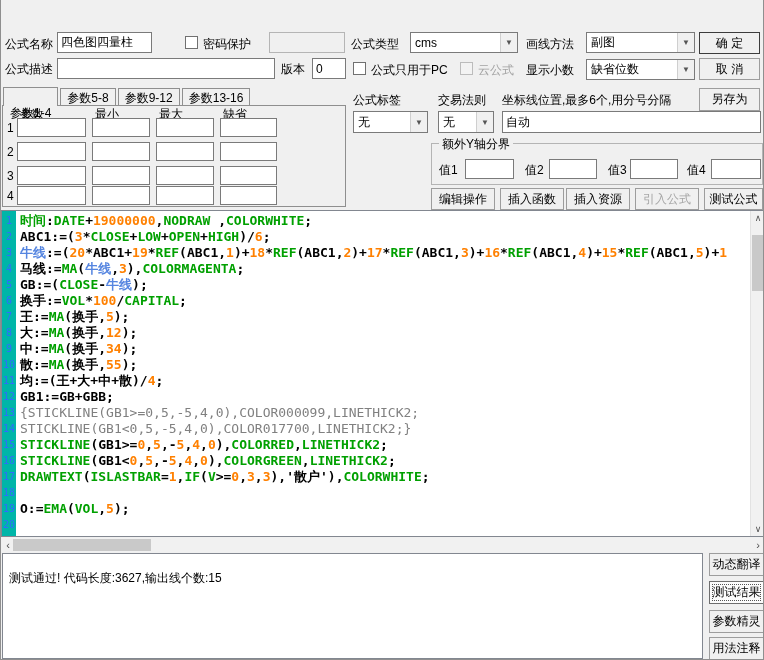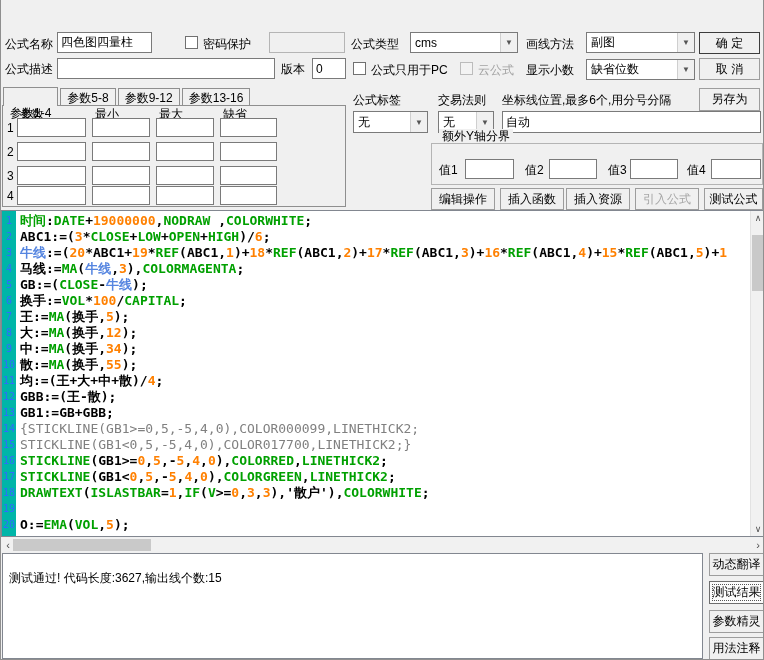--- a/index.html
+++ b/index.html
@@ -25,21 +25,21 @@
   .combo .arw{width:17px;background:#f0f0f0;border-left:1px solid #cfcfcf;display:flex;align-items:center;justify-content:center;font-size:8px;color:#555;}
   .btn{position:absolute;background:#f0f0f0;border:1px solid #9d9d9d;font-size:12px;display:flex;align-items:center;justify-content:center;font-family:inherit;white-space:nowrap;}
   .btn.default{border-color:#3c3c3c;}
   .btn.disabled{color:#a6a6a6;}
   .btn.active{background:#fcfcfc;border-color:#6e6e6e;outline:1px dotted #555;outline-offset:-4px;}
   .tabs{position:absolute;left:2px;top:87px;height:18px;display:flex;align-items:flex-end;z-index:2;}
   .tab{height:17px;border:1px solid #8f8f8f;border-bottom:none;background:#f0f0f0;padding:1px 6px 0;margin-right:2px;font-size:12px;}
   .tab.active{height:19px;margin-bottom:-1px;position:relative;z-index:3;padding-top:17px;}
   .panel{position:absolute;left:1px;top:105px;width:344px;height:102px;border:1px solid #8f8f8f;background:#f0f0f0;z-index:1;}
   .fs{position:absolute;left:430px;top:143px;width:332px;height:42px;border:1px solid #b4b4b4;}
-  .fs-legend{position:absolute;left:438px;top:129px;background:#f0f0f0;padding:0 3px;z-index:2;}
+  .fs-legend{position:absolute;left:438px;top:137px;background:#f0f0f0;padding:0 3px;z-index:2;}
   .editor{position:absolute;left:0;top:210px;width:764px;height:327px;background:#fff;border:1px solid #828790;}
   .gutter{position:absolute;left:0;top:0;width:14px;height:100%;background:var(--gutter);padding-top:2px;}
   .lnum{height:16px;line-height:16px;font-size:10px;color:var(--lnum);text-align:center;font-family:"DejaVu Sans Mono",monospace;}
   .codearea{position:absolute;left:14px;top:0;right:15px;bottom:0;overflow:hidden;padding:2px 0 12px 4px;font-family:"DejaVu Sans Mono",monospace;font-size:13px;font-weight:bold;}
   .cline{height:16px;line-height:16px;white-space:pre;}
   .tk-g{color:var(--kw);} .tk-n{color:var(--num);} .tk-v{color:var(--varb);} .tk-c{color:var(--com);font-weight:normal;} .tk-b{color:#000;}
   .vscroll{position:absolute;right:0;top:0;width:14px;height:100%;background:#f1f1f1;border-left:1px solid #e2e2e2;}
   .sarw{height:14px;width:14px;display:flex;align-items:center;justify-content:center;font-size:9px;color:#505050;}
   .sarw.down{position:absolute;bottom:0;}
   .vthumb{position:absolute;left:1px;top:24px;width:12px;height:56px;background:#c9c9c9;}
@@ -183,21 +183,20 @@
         <div class="cline"><span class="tk-b">ABC1:=(</span><span class="tk-n">3</span><span class="tk-b">*</span><span class="tk-g">CLOSE</span><span class="tk-b">+</span><span class="tk-g">LOW</span><span class="tk-b">+</span><span class="tk-g">OPEN</span><span class="tk-b">+</span><span class="tk-g">HIGH</span><span class="tk-b">)/</span><span class="tk-n">6</span><span class="tk-b">;</span></div>
         <div class="cline"><span class="tk-v">牛线</span><span class="tk-b">:=(</span><span class="tk-n">20</span><span class="tk-b">*ABC1+</span><span class="tk-n">19</span><span class="tk-b">*</span><span class="tk-g">REF</span><span class="tk-b">(ABC1,</span><span class="tk-n">1</span><span class="tk-b">)+</span><span class="tk-n">18</span><span class="tk-b">*</span><span class="tk-g">REF</span><span class="tk-b">(ABC1,</span><span class="tk-n">2</span><span class="tk-b">)+</span><span class="tk-n">17</span><span class="tk-b">*</span><span class="tk-g">REF</span><span class="tk-b">(ABC1,</span><span class="tk-n">3</span><span class="tk-b">)+</span><span class="tk-n">16</span><span class="tk-b">*</span><span class="tk-g">REF</span><span class="tk-b">(ABC1,</span><span class="tk-n">4</span><span class="tk-b">)+</span><span class="tk-n">15</span><span class="tk-b">*</span><span class="tk-g">REF</span><span class="tk-b">(ABC1,</span><span class="tk-n">5</span><span class="tk-b">)+</span><span class="tk-n">1</span></div>
         <div class="cline"><span class="tk-b">马线:=</span><span class="tk-g">MA</span><span class="tk-b">(</span><span class="tk-v">牛线</span><span class="tk-b">,</span><span class="tk-n">3</span><span class="tk-b">),</span><span class="tk-g">COLORMAGENTA</span><span class="tk-b">;</span></div>
         <div class="cline"><span class="tk-b">GB:=(</span><span class="tk-g">CLOSE</span><span class="tk-b">-</span><span class="tk-v">牛线</span><span class="tk-b">);</span></div>
         <div class="cline"><span class="tk-b">换手:=</span><span class="tk-g">VOL</span><span class="tk-b">*</span><span class="tk-n">100</span><span class="tk-b">/</span><span class="tk-g">CAPITAL</span><span class="tk-b">;</span></div>
         <div class="cline"><span class="tk-b">王:=</span><span class="tk-g">MA</span><span class="tk-b">(换手,</span><span class="tk-n">5</span><span class="tk-b">);</span></div>
         <div class="cline"><span class="tk-b">大:=</span><span class="tk-g">MA</span><span class="tk-b">(换手,</span><span class="tk-n">12</span><span class="tk-b">);</span></div>
         <div class="cline"><span class="tk-b">中:=</span><span class="tk-g">MA</span><span class="tk-b">(换手,</span><span class="tk-n">34</span><span class="tk-b">);</span></div>
         <div class="cline"><span class="tk-b">散:=</span><span class="tk-g">MA</span><span class="tk-b">(换手,</span><span class="tk-n">55</span><span class="tk-b">);</span></div>
         <div class="cline"><span class="tk-b">均:=(王+大+中+散)/</span><span class="tk-n">4</span><span class="tk-b">;</span></div>
-        <div class="cline"><span class="tk-b">GBB:=(王-散);</span></div>
         <div class="cline"><span class="tk-b">GB1:=GB+GBB;</span></div>
         <div class="cline"><span class="tk-c">{STICKLINE(GB1&gt;=0,5,-5,4,0),COLOR000099,LINETHICK2;</span></div>
         <div class="cline"><span class="tk-c">STICKLINE(GB1&lt;0,5,-5,4,0),COLOR017700,LINETHICK2;}</span></div>
         <div class="cline"><span class="tk-g">STICKLINE</span><span class="tk-b">(GB1&gt;=</span><span class="tk-n">0</span><span class="tk-b">,</span><span class="tk-n">5</span><span class="tk-b">,-</span><span class="tk-n">5</span><span class="tk-b">,</span><span class="tk-n">4</span><span class="tk-b">,</span><span class="tk-n">0</span><span class="tk-b">),</span><span class="tk-g">COLORRED</span><span class="tk-b">,</span><span class="tk-g">LINETHICK2</span><span class="tk-b">;</span></div>
         <div class="cline"><span class="tk-g">STICKLINE</span><span class="tk-b">(GB1&lt;</span><span class="tk-n">0</span><span class="tk-b">,</span><span class="tk-n">5</span><span class="tk-b">,-</span><span class="tk-n">5</span><span class="tk-b">,</span><span class="tk-n">4</span><span class="tk-b">,</span><span class="tk-n">0</span><span class="tk-b">),</span><span class="tk-g">COLORGREEN</span><span class="tk-b">,</span><span class="tk-g">LINETHICK2</span><span class="tk-b">;</span></div>
         <div class="cline"><span class="tk-g">DRAWTEXT</span><span class="tk-b">(</span><span class="tk-g">ISLASTBAR</span><span class="tk-b">=</span><span class="tk-n">1</span><span class="tk-b">,</span><span class="tk-g">IF</span><span class="tk-b">(</span><span class="tk-g">V</span><span class="tk-b">&gt;=</span><span class="tk-n">0</span><span class="tk-b">,</span><span class="tk-n">3</span><span class="tk-b">,</span><span class="tk-n">3</span><span class="tk-b">),'散户'),</span><span class="tk-g">COLORWHITE</span><span class="tk-b">;</span></div>
         <div class="cline"></div>
         <div class="cline"><span class="tk-b">O:=</span><span class="tk-g">EMA</span><span class="tk-b">(</span><span class="tk-g">VOL</span><span class="tk-b">,</span><span class="tk-n">5</span><span class="tk-b">);</span></div>
       </div>
     <div class="vscroll">

